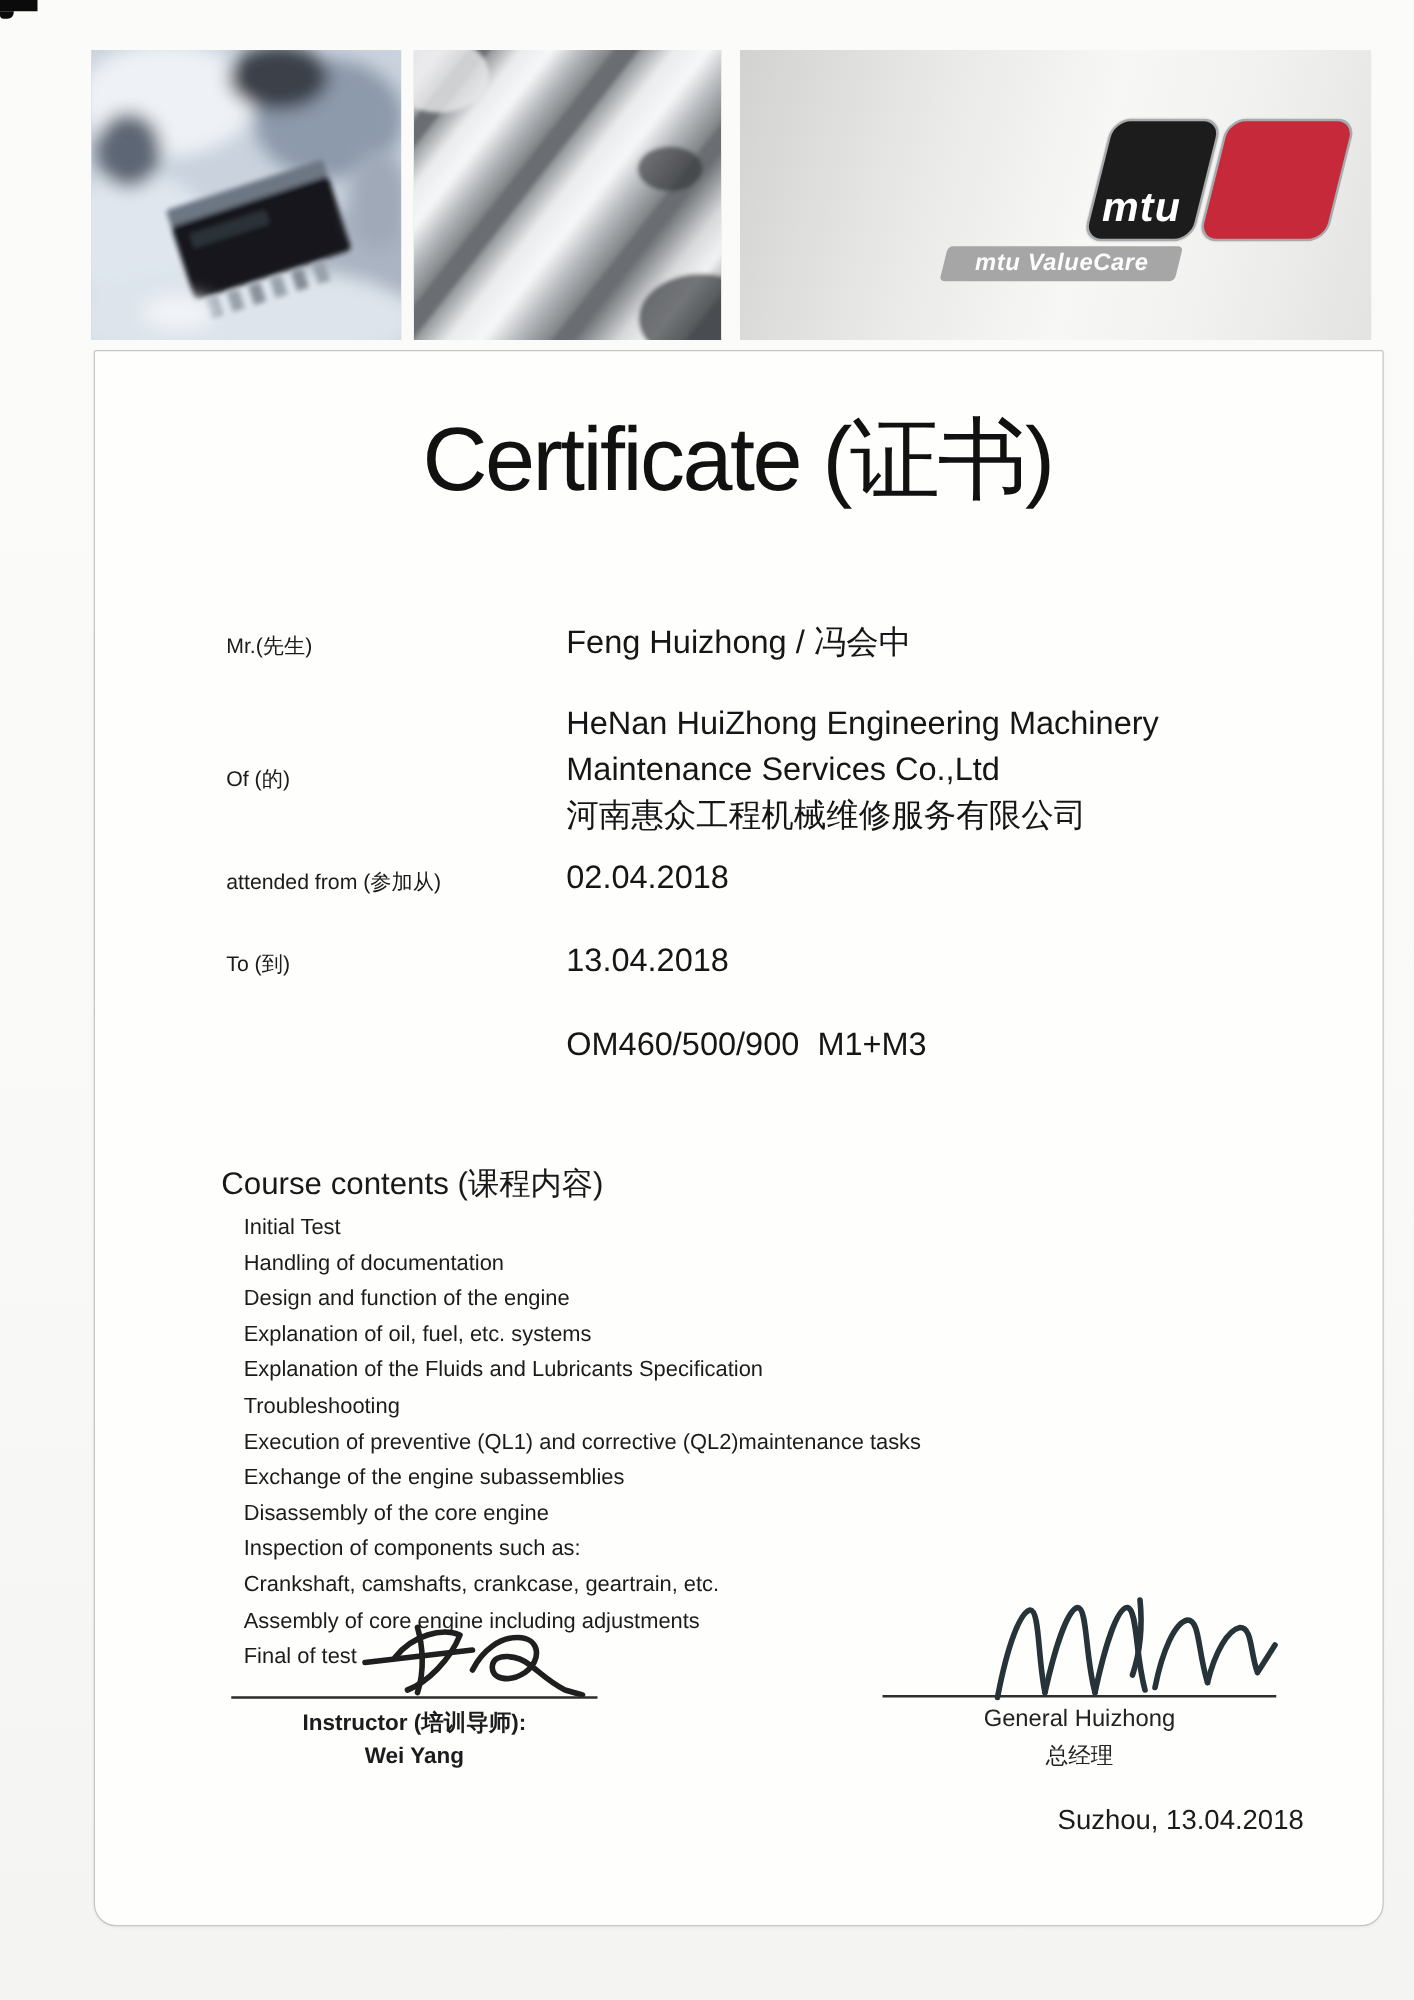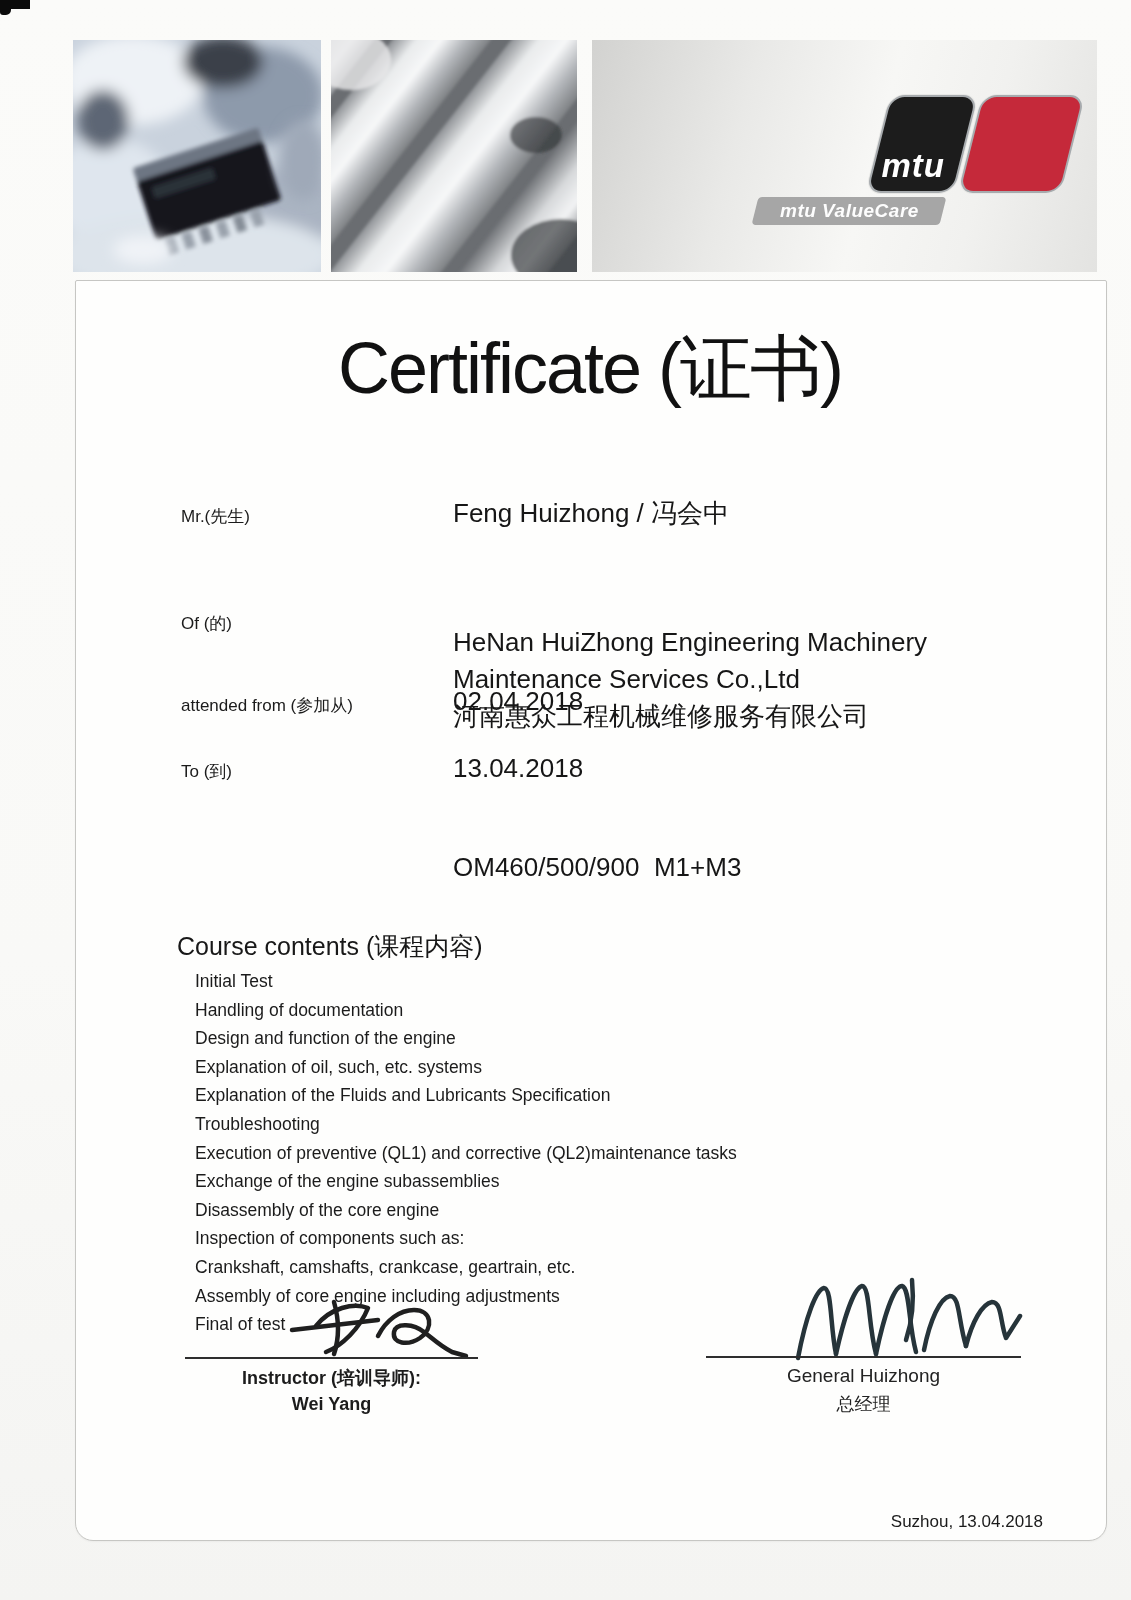--- a/index.html
+++ b/index.html
@@ -65,37 +65,37 @@
 
   .title{
     left:75px;top:332px;width:1030px;
     text-align:center;font-size:72px;line-height:1.0;
     letter-spacing:-2px;color:#111;white-space:nowrap;
   }
 
   .flabel{left:181px;font-size:17px;color:#1b1b1b;}
   .fvalue{left:453px;font-size:26px;color:#161616;}
   .of-lines div{line-height:37px;}
-  .course-code{white-space:pre;margin-top:32px;}
+  .course-code{white-space:pre;}
 
   .course-heading{left:177px;top:930px;font-size:25px;color:#181818;}
   .course-list{
     left:185px;top:957px;width:640px;
     font-size:17.5px;line-height:28.6px;color:#1b1b1b;
     list-style:none;margin:10px;padding:0;
   }
 
   .sig-line{height:2px;background:#2e2e2e;}
   .sig-line-left{left:185px;top:1357px;width:293px;}
   .sig-line-right{left:706px;top:1356px;width:315px;}
   .sig-label-left{left:185px;top:1366px;width:293px;text-align:center;font-size:18px;font-weight:700;}
   .sig-name-left{left:185px;top:1394px;width:293px;text-align:center;font-size:18px;font-weight:700;}
   .sig-label-right{left:706px;top:1365px;width:315px;text-align:center;font-size:19px;color:#222;}
   .sig-label-right-zh{left:706px;top:1392px;width:315px;text-align:center;font-size:18px;color:#222;}
-  .place-date{right:88px;top:1512px;font-size:17px;color:#1b1b1b;}
+  .place-date{right:88px;top:1443px;font-size:22px;color:#1b1b1b;}
 
   svg{display:block;}
 </style>
 </head>
 <body>
 
 <div class="page">
 
   <div class="abs corner-mark"></div>
 
@@ -183,40 +183,40 @@
   </div>
 
   <div class="abs frame"></div>
 
   <div class="abs title">Certificate (证书)</div>
 
   <div class="abs flabel" style="top:505px;">Mr.(先生)</div>
   <div class="abs fvalue" style="top:496px;">Feng Huizhong / 冯会中</div>
 
   <div class="abs flabel" style="top:612px;">Of (的)</div>
-  <div class="abs fvalue of-lines" style="top:624px;">
+  <div class="abs fvalue of-lines" style="top:560px;">
     <div>HeNan HuiZhong Engineering Machinery</div>
     <div>Maintenance Services Co.,Ltd</div>
     <div>河南惠众工程机械维修服务有限公司</div>
   </div>
 
   <div class="abs flabel" style="top:694px;">attended from (参加从)</div>
   <div class="abs fvalue" style="top:686px;">02.04.2018</div>
 
   <div class="abs flabel" style="top:760px;">To (到)</div>
   <div class="abs fvalue" style="top:753px;">13.04.2018</div>
 
   <div class="abs fvalue course-code" style="top:820px;">OM460/500/900  M1+M3</div>
 
   <div class="abs course-heading">Course contents (课程内容)</div>
   <ul class="abs course-list">
     <li>Initial Test</li>
     <li>Handling of documentation</li>
     <li>Design and function of the engine</li>
-    <li>Explanation of oil, such, etc. systems</li>
+    <li>Explanation of oil, fuel, etc. systems</li>
     <li>Explanation of the Fluids and Lubricants Specification</li>
     <li>Troubleshooting</li>
     <li>Execution of preventive (QL1) and corrective (QL2)maintenance tasks</li>
     <li>Exchange of the engine subassemblies</li>
     <li>Disassembly of the core engine</li>
     <li>Inspection of components such as:</li>
     <li>Crankshaft, camshafts, crankcase, geartrain, etc.</li>
     <li>Assembly of core engine including adjustments</li>
     <li>Final of test</li>
   </ul>

